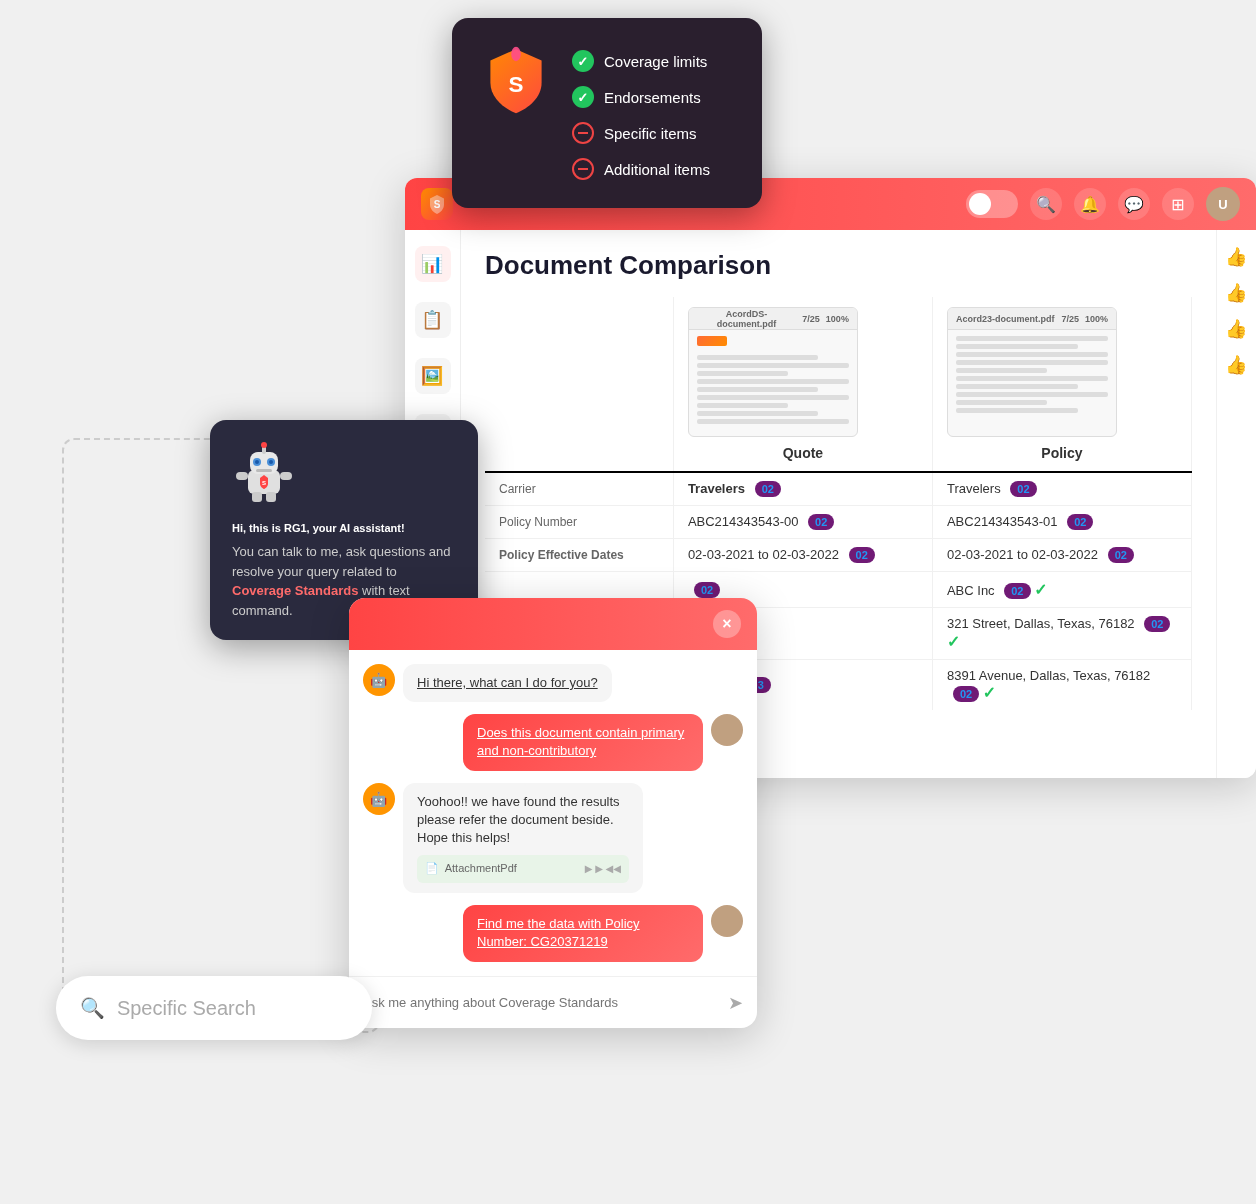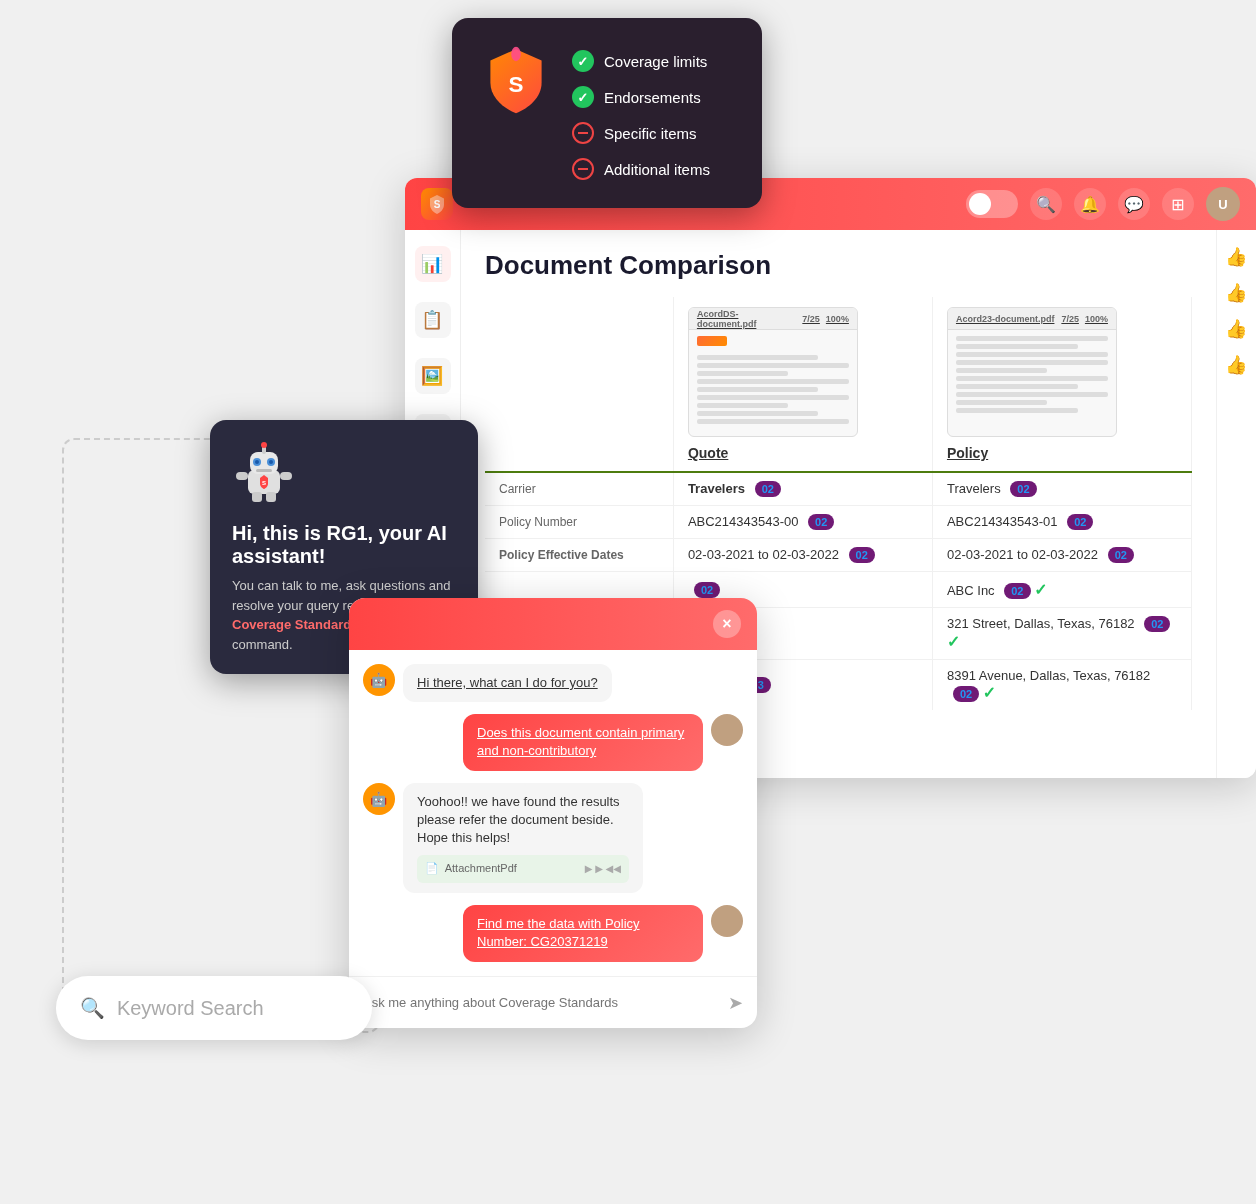--- a/index.html
+++ b/index.html
@@ -160,24 +160,23 @@
     .doc-table {
       width: 100%;
       border-collapse: collapse;
       font-size: 13px;
     }
     .doc-table th {
       background: #fff;
       color: #333;
       font-weight: 600;
       padding: 10px 14px;
-      text-align: left;
-      border-bottom: 2px solid #4d7c0f;
+      text-align: center;
+      border-bottom: 2px solid #000000;
       border-right: 1px solid #f0f0f0;
-      text-decoration: underline;
     }
     .doc-table td {
       padding: 8px 14px;
       border-bottom: 1px solid #f0f0f0;
       border-right: 1px solid #f0f0f0;
       color: #333;
       vertical-align: middle;
     }
     .doc-table tr:last-child td { border-bottom: none; }
     .badge {
@@ -260,21 +259,21 @@
       padding: 22px 22px 20px;
       color: #fff;
       z-index: 15;
       box-shadow: 0 8px 32px rgba(0,0,0,0.35);
     }
     #ai-popup .robot-avatar {
       width: 64px; height: 64px;
       margin-bottom: 12px;
     }
     #ai-popup .ai-title {
-      font-size: 20px;
+      font-size: 11px;
       font-weight: 700;
       margin-bottom: 8px;
     }
     #ai-popup .ai-desc {
       font-size: 13px;
       line-height: 1.5;
       color: #ccc;
     }
     #ai-popup .ai-desc strong {
       color: #ff6b6b;
@@ -720,14 +719,14 @@
     </div>
   </div>
   <div id="chat-footer">
     <input id="chat-input" type="text" placeholder="Ask me anything about Coverage Standards" style="">
     <span class="send-icon">➤</span>
   </div>
 </div>
 
 <div id="keyword-search">
   <span class="search-icon-wrap">🔍</span>
-  <span class="search-text">Keyword Search</span>
+  <span class="search-text">Specific Search</span>
 </div>
 
 </body></html>

